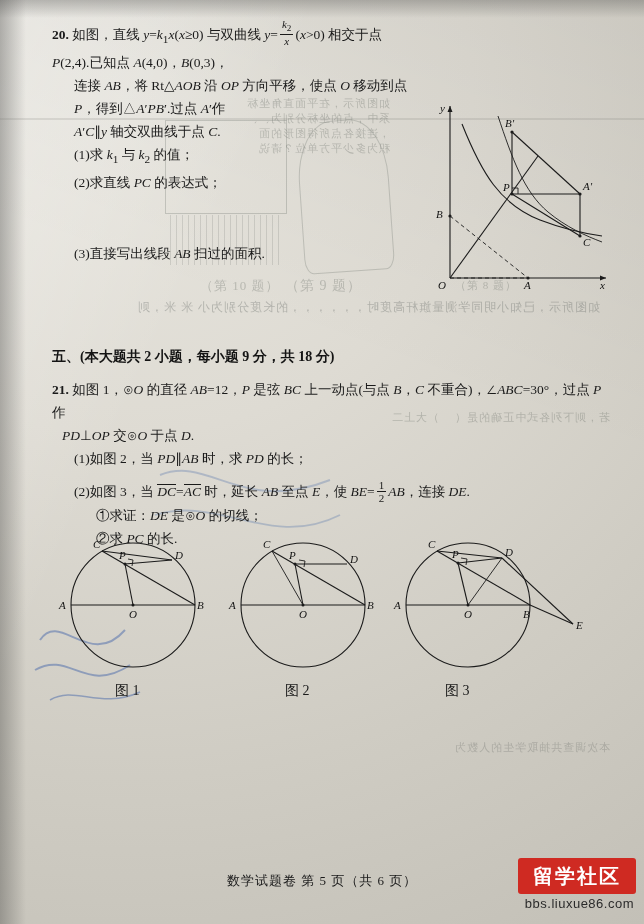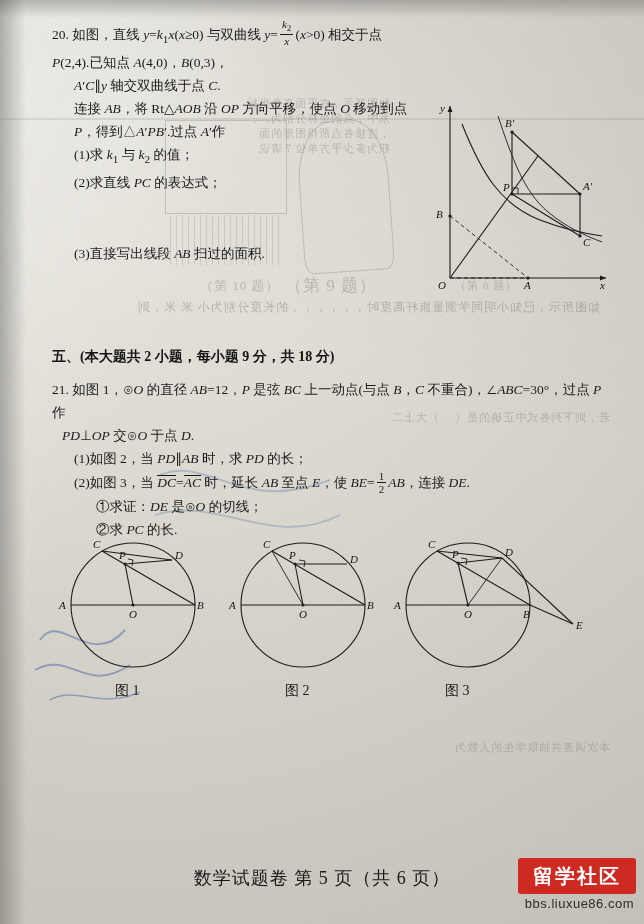--- a/index.html
+++ b/index.html
@@ -50,41 +50,41 @@
   }
 
   .content{position:absolute;left:0;top:0;width:644px;height:924px;}
 
   .q{
     position:absolute;
     color:#1a1a1a;
     font-size:13.5px;
     line-height:23px;
   }
-  .q .num{font-weight:400;}
+  .q .num{font-weight:700;}
   i,.it{font-style:italic;font-family:"Liberation Serif", serif;}
   .frac{
     display:inline-block;vertical-align:-0.55em;text-align:center;
     font-size:11px;line-height:12px;margin:0 2px;
   }
   .frac .n{display:block;padding:0 2px;}
   .frac .d{display:block;border-top:1px solid #1a1a1a;padding:0 2px;}
   .ovl{border-top:1px solid #1a1a1a;padding-top:0px;display:inline-block;line-height:1.05;}
 
   .head-sec{
     position:absolute;font-weight:bold;font-size:14px;color:#141414;
   }
 
   .fig{position:absolute;}
   .figlabel{
     position:absolute;font-size:14px;color:#1a1a1a;
   }
   .footer{
     position:absolute;left:0;right:0;bottom:34px;text-align:center;
-    font-size:18px;color:#1a1a1a;letter-spacing:1px;
+    font-size:13px;color:#1a1a1a;letter-spacing:1px;
   }
   .wm{
     position:absolute;right:8px;bottom:8px;width:122px;height:58px;
   }
   .wm .box{
     position:absolute;right:0;top:0;width:118px;height:36px;
     background:#cf2a22;border-radius:3px;
     color:#fff;font-size:20px;font-weight:bold;letter-spacing:2px;
     text-align:center;line-height:36px;
     font-family:"Liberation Sans", sans-serif;
@@ -128,41 +128,41 @@
 ，连接各点所得图形的面
 积为多少平方单位？请说</div>
   <div class="ghost g2">如图所示，已知小明同学测量旗杆高度时，，，，，，的长度分别为小 米 米，则</div>
   <div class="ghost g3">若，则下列各式中正确的是（    ）大上二</div>
   <div class="ghost g4">本次调查共抽取学生的人数为</div>
 
   <div class="ghostbox" style="left:165px;top:120px;width:120px;height:92px;"></div>
   <div class="ghost-hatch" style="left:170px;top:215px;width:110px;height:50px;"></div>
   <div class="ghostbox" style="left:300px;top:120px;width:88px;height:150px;border-radius:40% 40% 10% 10%;transform:rotate(-4deg);"></div>
   <div class="ghost" style="left:200px;top:278px;font-size:13px;transform:none;font-family:Liberation Serif, serif;">（第 10 题）</div>
-  <div class="ghost" style="left:285px;top:278px;font-size:17px;transform:none;">（第 9 题）</div>
+  <div class="ghost" style="left:285px;top:278px;font-size:14px;transform:none;">（第 9 题）</div>
   <div class="ghost" style="left:455px;top:278px;font-size:11px;transform:none;">（第 8 题）</div>
 
   <svg class="blue-scribble" style="left:30px;top:600px;width:130px;height:120px;" width="130" height="120" viewBox="0 0 130 120">
     <path d="M10,40 C30,10 60,70 95,30" stroke="#3b5fa8" fill="none" stroke-width="2"></path>
     <path d="M5,70 C40,50 55,95 100,65" stroke="#3b5fa8" fill="none" stroke-width="2"></path>
     <path d="M20,100 C45,85 70,110 110,92" stroke="#3b5fa8" fill="none" stroke-width="1.6"></path>
   </svg>
 
   <svg class="blue-scribble" style="left:150px;top:455px;width:200px;height:120px;opacity:.28;" width="200" height="120" viewBox="0 0 200 120">
     <path d="M10,20 C60,0 90,60 180,25" stroke="#3e63a6" fill="none" stroke-width="2"></path>
     <path d="M5,60 C70,40 120,95 190,60" stroke="#3e63a6" fill="none" stroke-width="1.8"></path>
   </svg>
 
   <div class="content">
 
     <div class="q" style="left:52px;top:18px;width:360px;">
       <div><span class="num">20.</span>
         如图，直线 <i>y</i>=<i>k</i><sub>1</sub><i>x</i>(<i>x</i>≥0) 与双曲线 <i>y</i>=<span class="frac"><span class="n"><i>k</i><sub>2</sub></span><span class="d"><i>x</i></span></span>(<i>x</i>&gt;0) 相交于点 <i>P</i>(2,4).已知点 <i>A</i>(4,0)，<i>B</i>(0,3)，</div>
+      <div style="margin-left:22px;">连接 <i>AB</i>，将 Rt△<i>AOB</i> 沿 <i>OP</i> 方向平移，使点 <i>O</i> 移动到点 <i>P</i>，得到△<i>A</i>′<i>PB</i>′.过点 <i>A</i>′作</div>
       <div style="margin-left:22px;"><i>A</i>′<i>C</i>∥<i>y</i> 轴交双曲线于点 <i>C</i>.</div>
-      <div style="margin-left:22px;">连接 <i>AB</i>，将 Rt△<i>AOB</i> 沿 <i>OP</i> 方向平移，使点 <i>O</i> 移动到点 <i>P</i>，得到△<i>A</i>′<i>PB</i>′.过点 <i>A</i>′作</div>
       <div style="margin-left:22px;">(1)求 <i>k</i><sub>1</sub> 与 <i>k</i><sub>2</sub> 的值；</div>
       <div style="margin-left:22px;">(2)求直线 <i>PC</i> 的表达式；</div>
       <div style="margin-left:22px;margin-top:48px;">(3)直接写出线段 <i>AB</i> 扫过的面积.</div>
     </div>
 
     <div class="fig" style="left:420px;top:96px;">
       <svg width="195" height="190" viewBox="0 0 195 190">
 
         <line class="stroke" x1="30" y1="182" x2="186" y2="182"></line>
         <line class="stroke" x1="30" y1="182" x2="30" y2="10"></line>
@@ -207,21 +207,21 @@
       </svg>
     </div>
 
     <div class="head-sec" style="left:52px;top:348px;">五、(本大题共 2 小题，每小题 9 分，共 18 分)</div>
 
     <div class="q" style="left:52px;top:378px;width:560px;">
       <div><span class="num">21.</span>
         如图 1，⊙<i>O</i> 的直径 <i>AB</i>=12，<i>P</i> 是弦 <i>BC</i> 上一动点(与点 <i>B</i>，<i>C</i> 不重合)，∠<i>ABC</i>=30°，过点 <i>P</i> 作</div>
       <div style="margin-left:10px;"><i>PD</i>⊥<i>OP</i> 交⊙<i>O</i> 于点 <i>D</i>.</div>
       <div style="margin-left:22px;">(1)如图 2，当 <i>PD</i>∥<i>AB</i> 时，求 <i>PD</i> 的长；</div>
-      <div style="margin-left:22px;">(2)如图 3，当 <span class="ovl"><i>DC</i></span>=<span class="ovl"><i>AC</i></span> 时，延长 <i>AB</i> 至点 <i>E</i>，使 <i>BE</i>=<span class="frac"><span class="n">1</span><span class="d">2</span></span><i>AB</i>，连接 <i>DE</i>.</div>
+      <div style="margin-left:22px;margin-top:9px;">(2)如图 3，当 <span class="ovl"><i>DC</i></span>=<span class="ovl"><i>AC</i></span> 时，延长 <i>AB</i> 至点 <i>E</i>，使 <i>BE</i>=<span class="frac"><span class="n">1</span><span class="d">2</span></span><i>AB</i>，连接 <i>DE</i>.</div>
       <div style="margin-left:44px;">①求证：<i>DE</i> 是⊙<i>O</i> 的切线；</div>
       <div style="margin-left:44px;">②求 <i>PC</i> 的长.</div>
     </div>
 
     <div class="fig" style="left:55px;top:530px;">
       <svg width="160" height="150" viewBox="0 0 160 150">
         <circle class="stroke" cx="78" cy="75" r="62"></circle>
         <line class="stroke" x1="16" y1="75" x2="140" y2="75"></line>
 
         <line class="stroke" x1="47" y1="21" x2="140" y2="75"></line>

